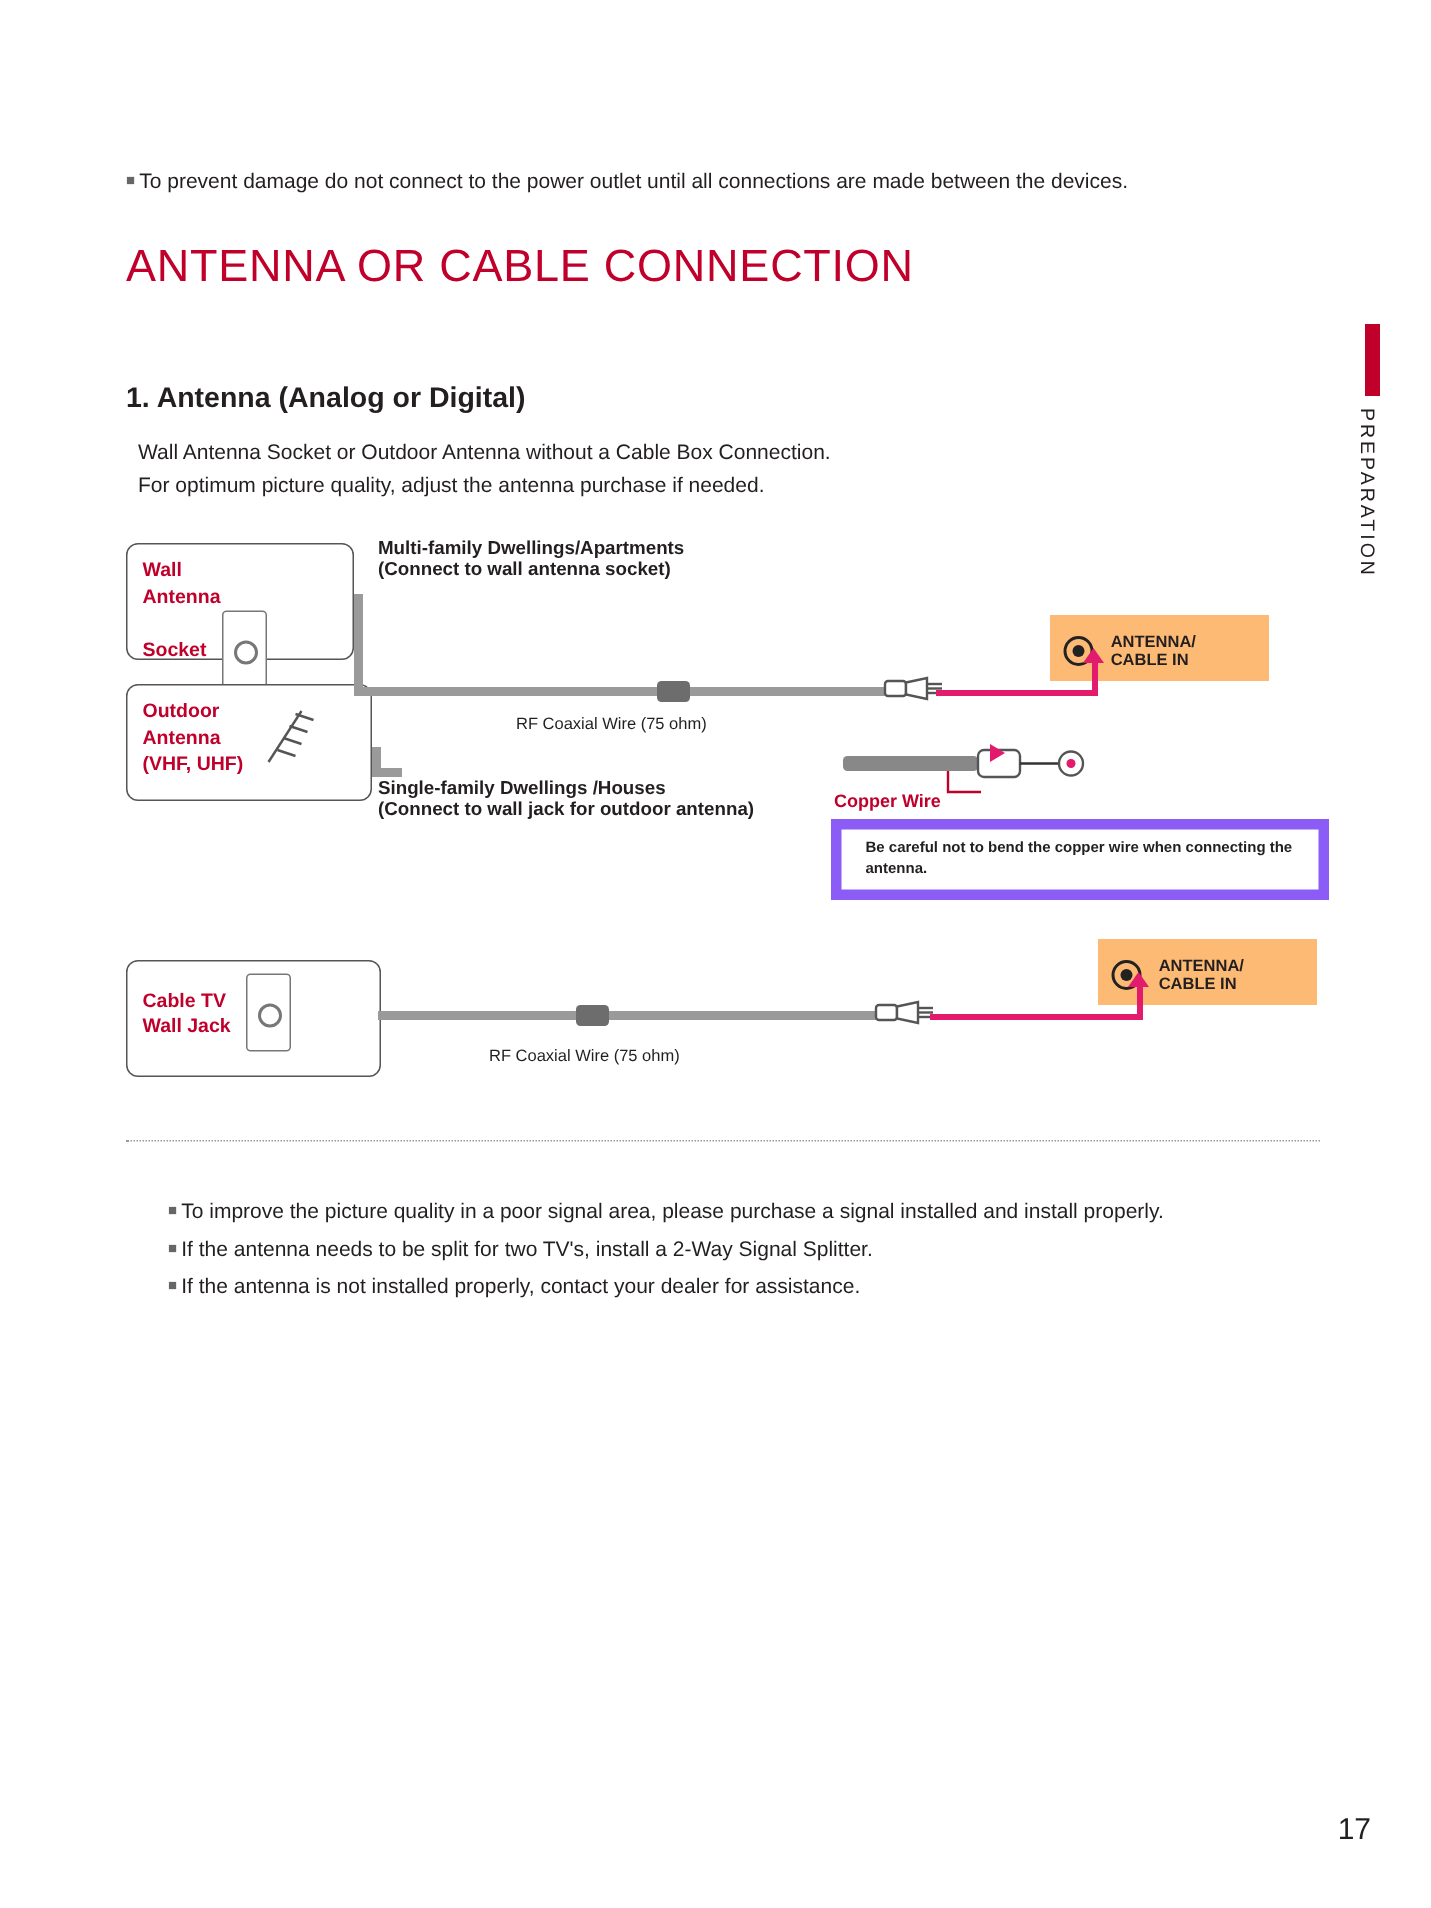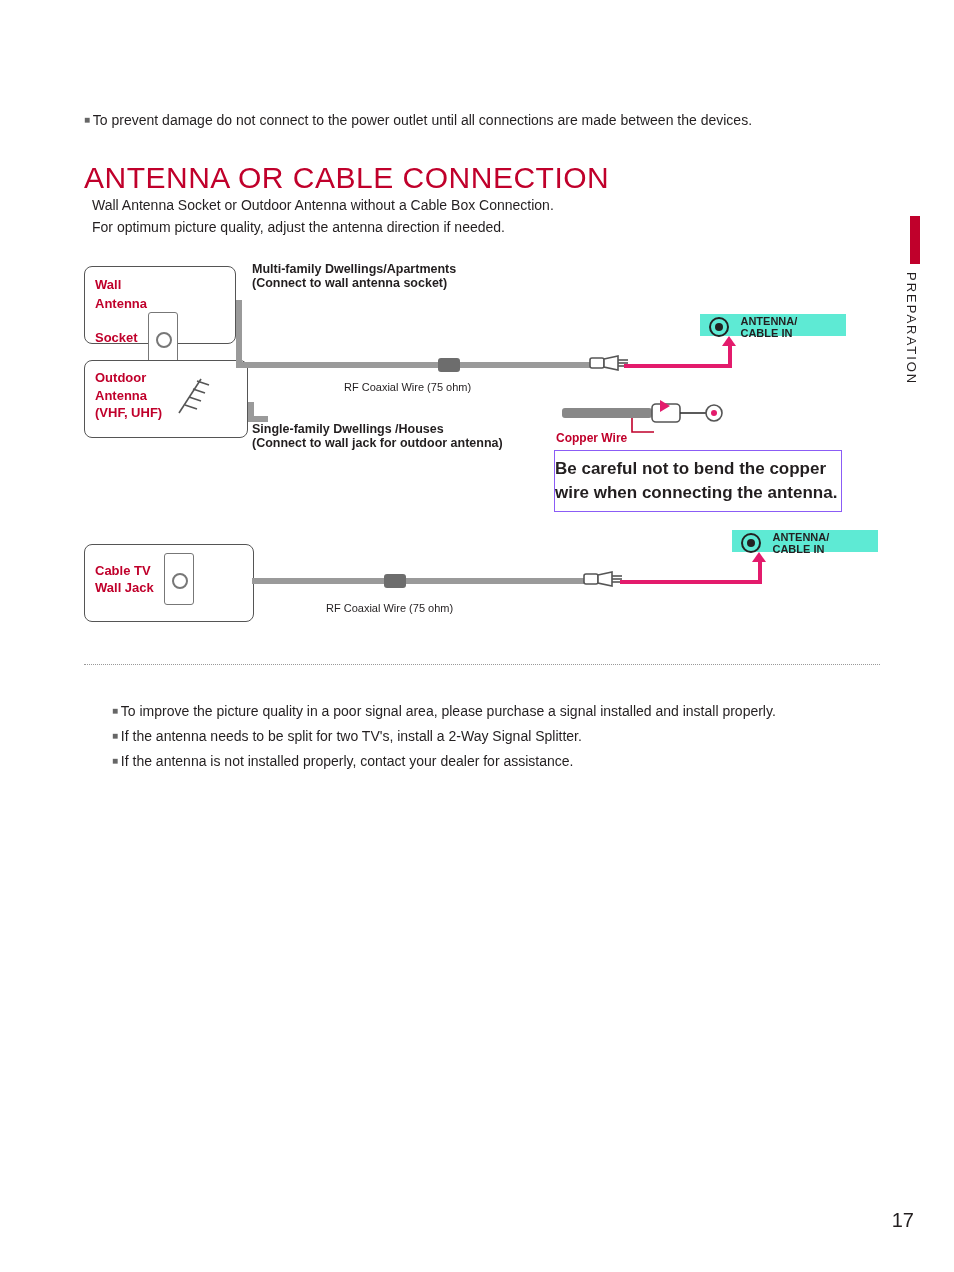--- a/index.html
+++ b/index.html
@@ -13,26 +13,26 @@
   .sidetab{position:absolute;right:28px;top:216px;width:22px;height:164px}
   .sidetab .bar{width:10px;height:48px;background:#c0002b;margin-left:6px}
   .sidetab .txt{writing-mode:vertical-rl;font-size:13px;letter-spacing:2px;margin-top:8px}
   .pageno{position:absolute;right:40px;bottom:40px;font-size:20px;font-weight:400}
   
   .diagram{position:relative;margin-top:28px;height:250px}
   .box{position:absolute;border:1px solid #555;border-radius:8px;padding:8px 10px;background:#fff}
   .redtxt{color:#c0002b;font-weight:700;font-size:13px;line-height:1.35}
   .lbl{position:absolute;font-size:12.5px;font-weight:700}
   .cablelabel{position:absolute;font-size:11px;font-weight:400}
-  .port{position:absolute;background:#5eead4;padding:1px 8px}
+  .port{position:absolute;background:#fdba74;padding:12px 8px}
   .port .ptxt{font-size:11px;font-weight:700;line-height:1.1;text-align:left;display:inline-block;vertical-align:middle}
   .pinkline{position:absolute;background:#e31b6c;height:4px}
   .pinkv{position:absolute;background:#e31b6c;width:4px}
   svg{position:absolute}
-  .tipbox{position:absolute;border:1px solid #8b5cf6;padding:6px 0;font-size:17px;font-weight:700;line-height:1.4}
+  .tipbox{position:absolute;border:7px solid #8b5cf6;padding:6px 16px;font-size:10px;font-weight:700;line-height:1.4}
   .dots{border:none;border-top:1.5px dotted #999;margin:0}
   .notes{margin:36px 0 0 28px}
   .notes .bullet{margin:4px 0}
   
   .plate{width:28px;height:50px;border:1px solid #777;border-radius:3px;position:relative;display:inline-block;vertical-align:middle;margin-left:6px;background:#fff}
   .plate::after{content:"";position:absolute;left:7px;top:19px;width:12px;height:12px;border:2px solid #777;border-radius:50%}
   .greybar{position:absolute;height:6px;background:#9a9a9a}
   .ferrule{position:absolute;width:22px;height:14px;background:#6d6d6d;border-radius:3px}
   .antenna svg{position:static}
 </style>
@@ -45,22 +45,23 @@
     <div class="bar"></div>
     <div class="txt">PREPARATION</div>
   </div>
 
   <div class="content">
 
     <div class="bullet">To prevent damage do not connect to the power outlet until all connections are made between the devices.</div>
 
     <div class="title">ANTENNA OR CABLE CONNECTION</div>
 
+    <div class="sub">1. Antenna (Analog or Digital)</div>
     <div class="body">Wall Antenna Socket or Outdoor Antenna without a Cable Box Connection.</div>
-    <div class="body">For optimum picture quality, adjust the antenna direction if needed.</div>
+    <div class="body">For optimum picture quality, adjust the antenna purchase if needed.</div>
 
     <div class="diagram">
 
       <div class="box" style="left:0;top:0;width:130px;height:60px">
         <span class="redtxt" style="white-space:pre-line">Wall
 Antenna
 Socket</span>
         <span class="plate"></span>
       </div>
 

